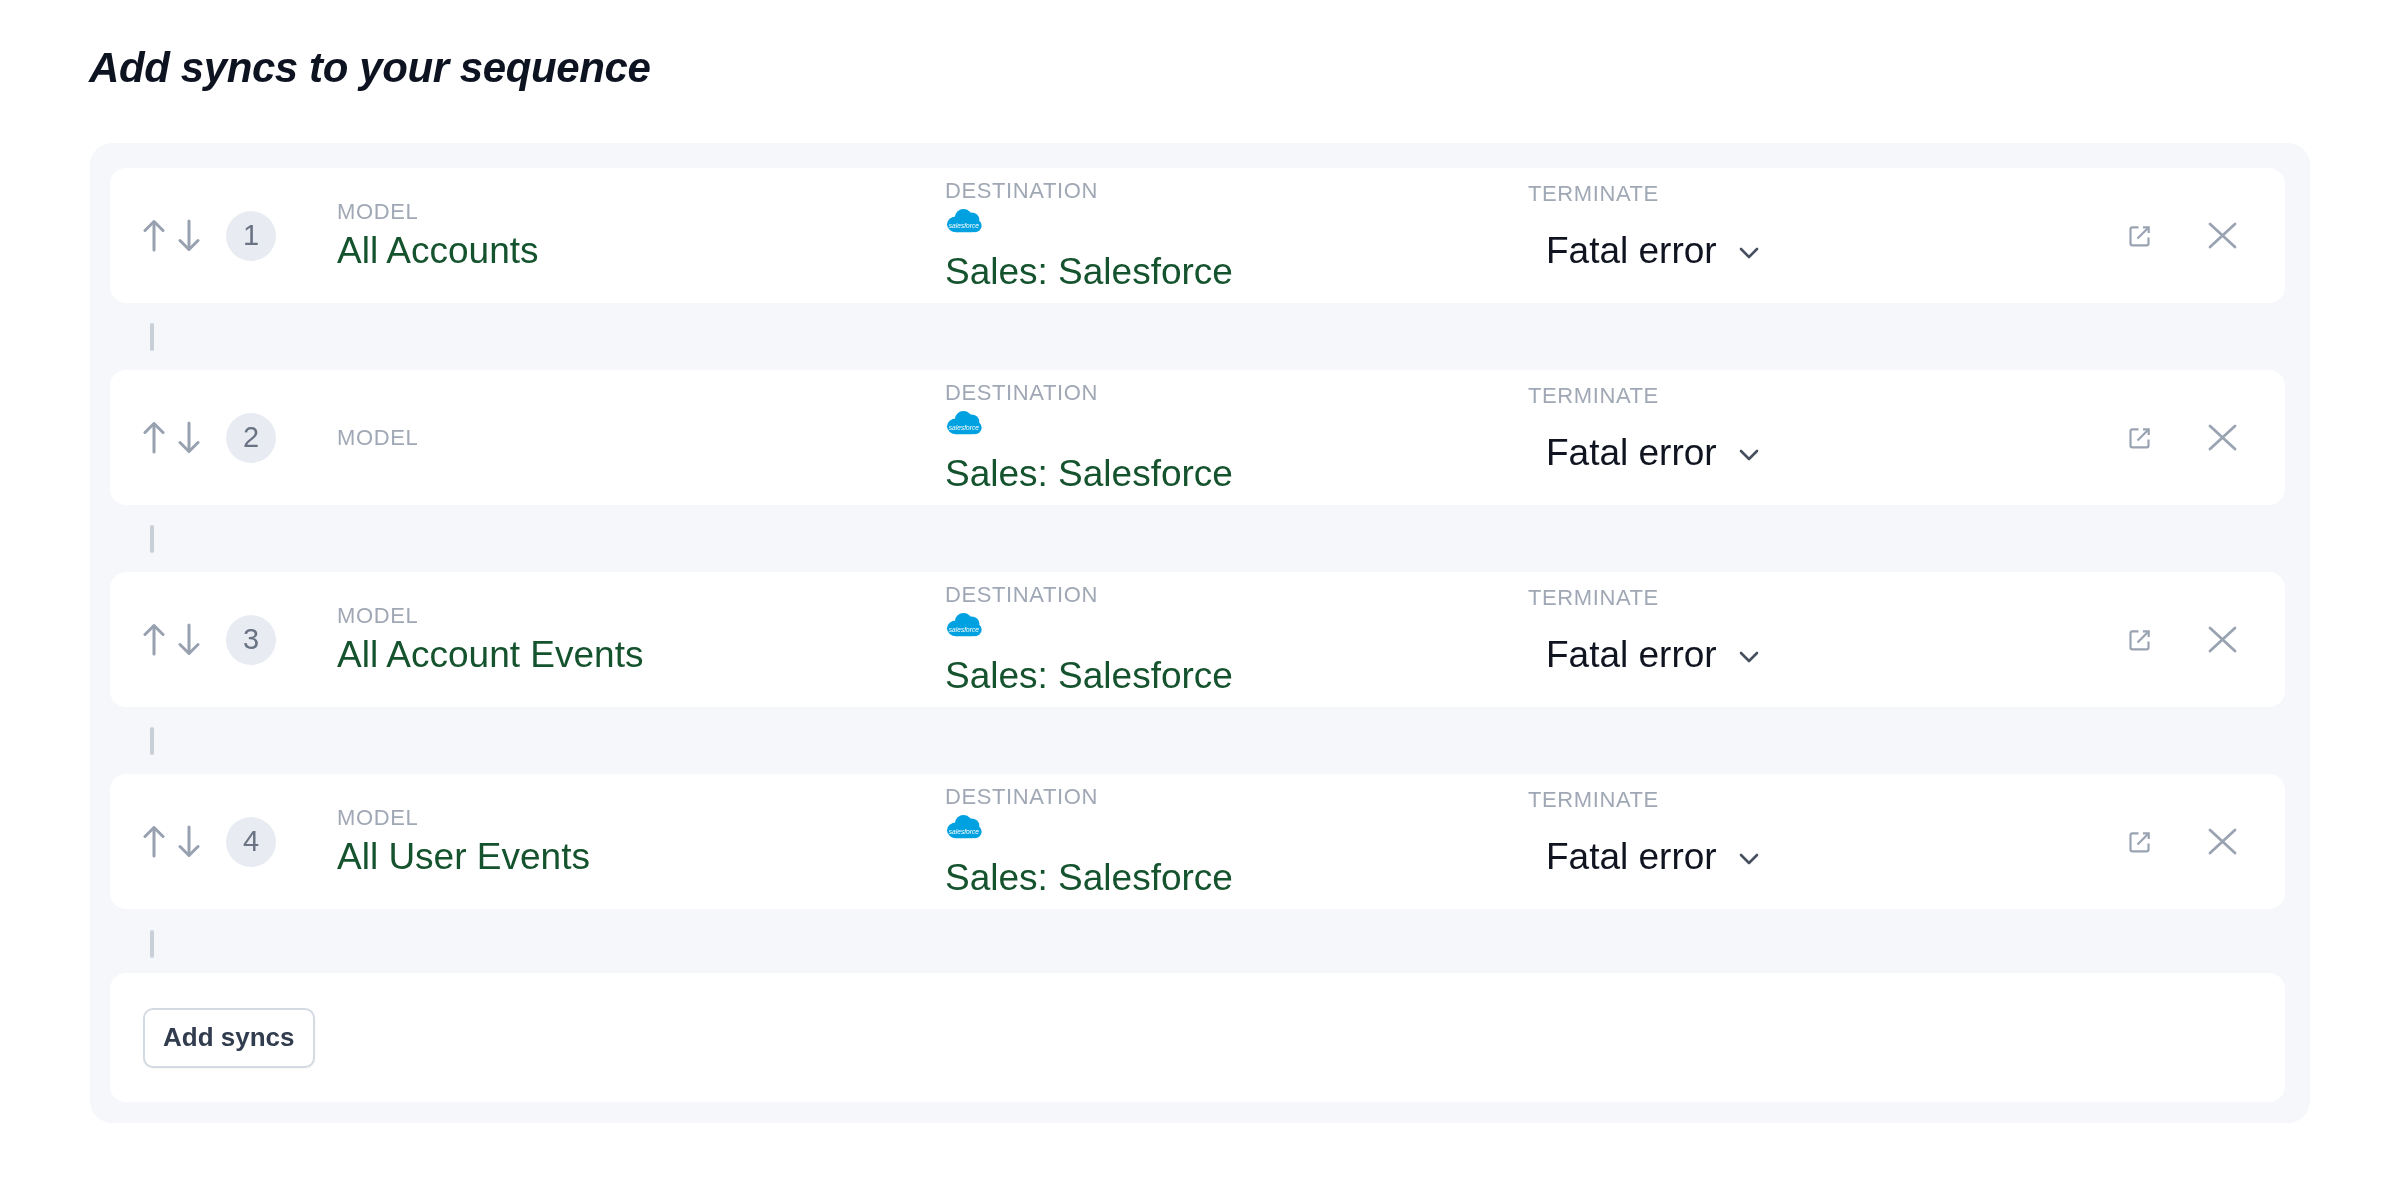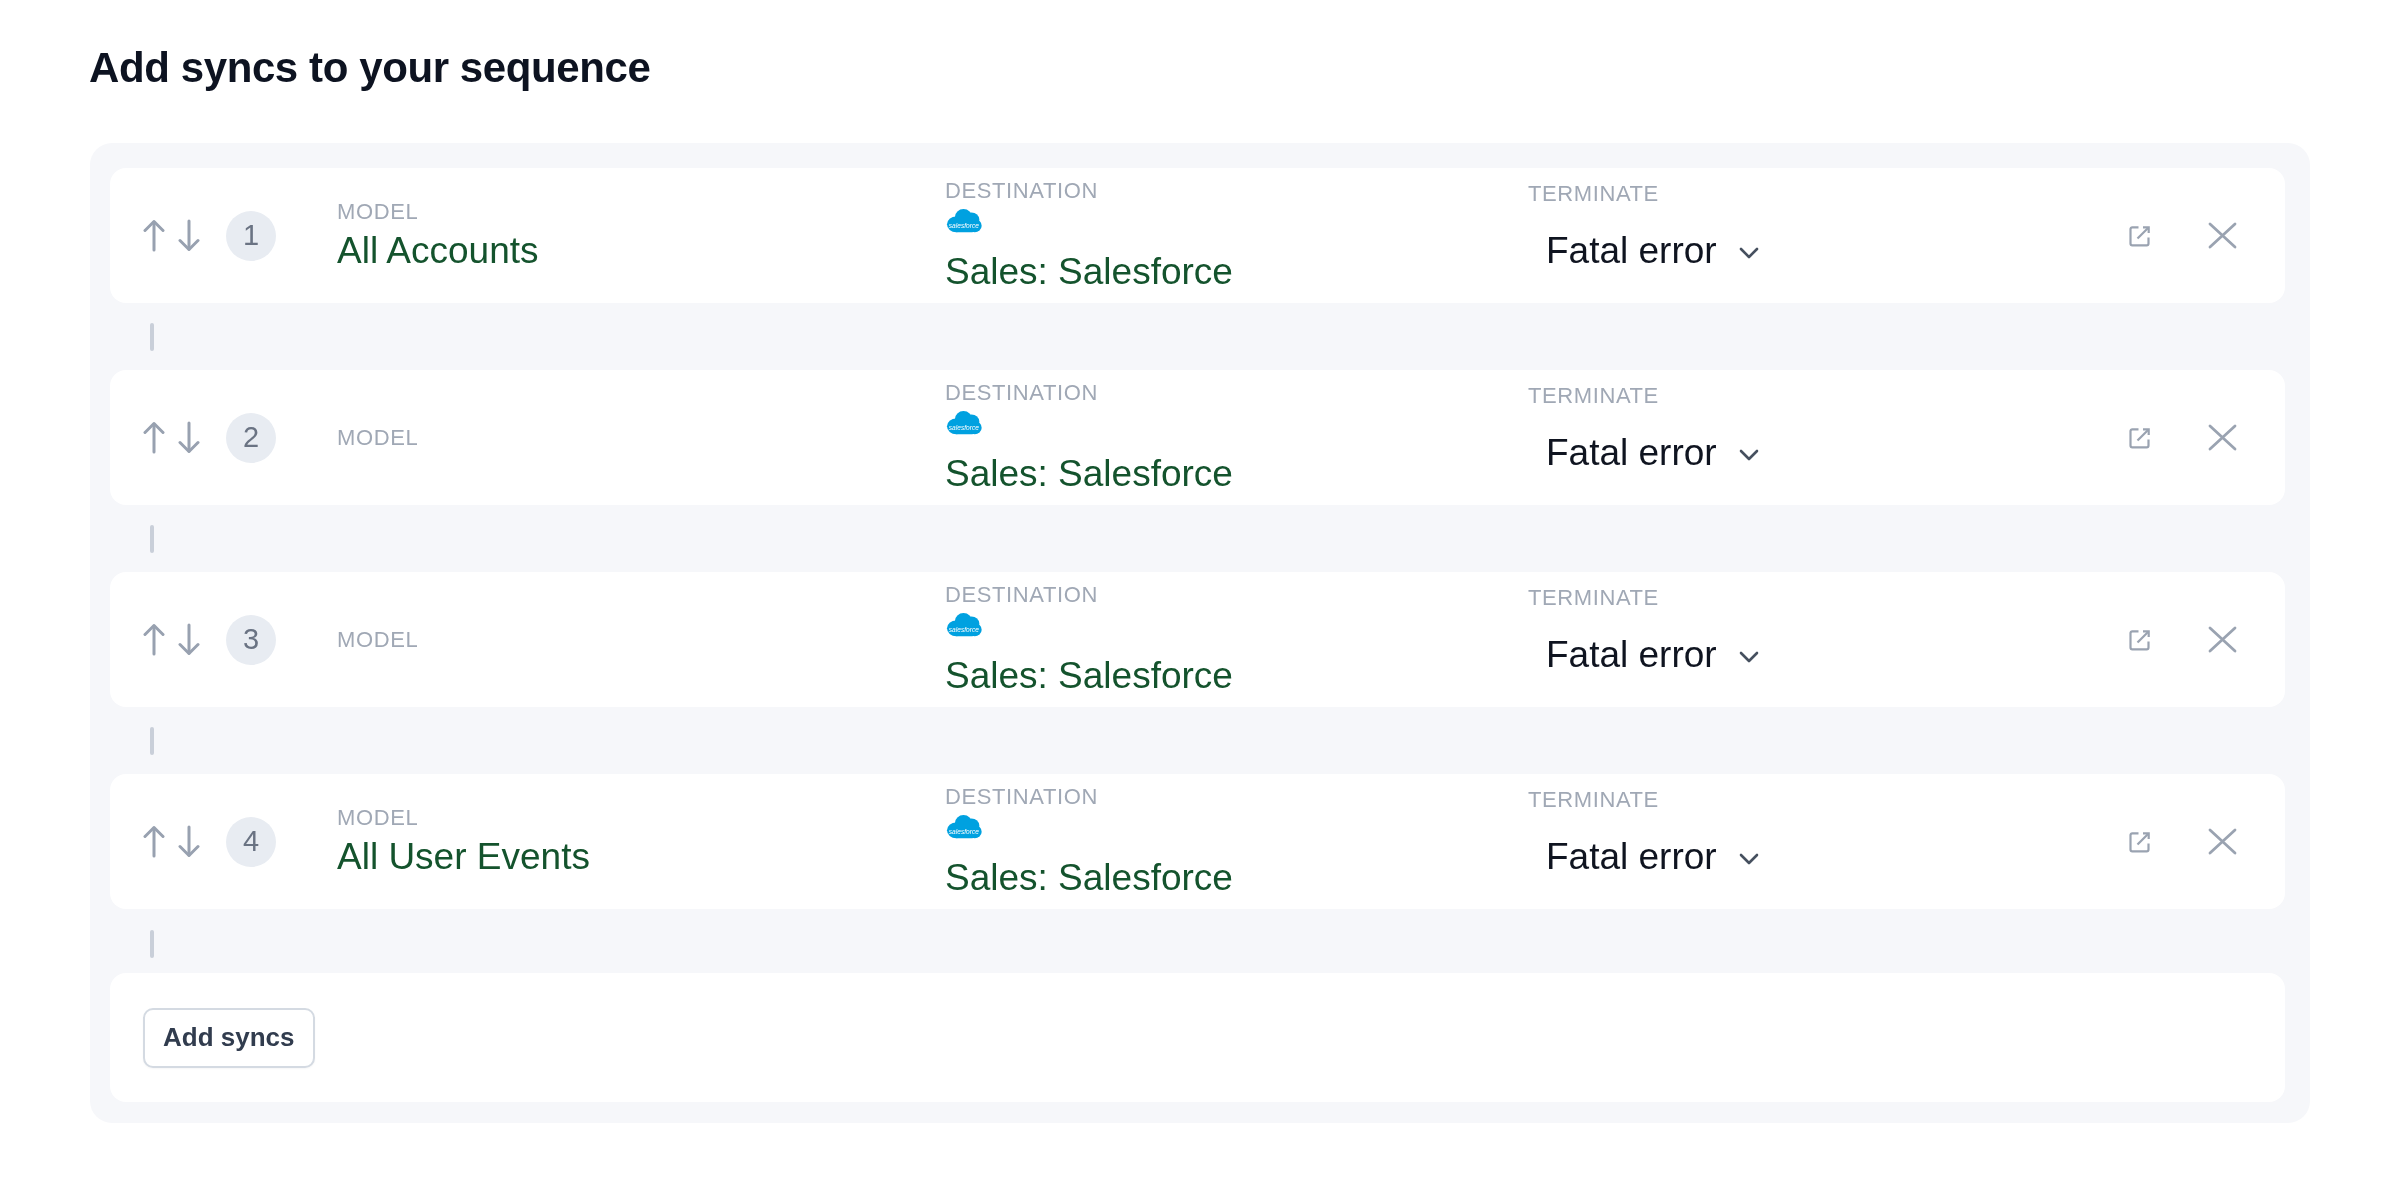--- a/index.html
+++ b/index.html
@@ -6,21 +6,21 @@
   body {
     width: 2396px; height: 1198px;
     background: #ffffff;
     font-family: "Liberation Sans", "DejaVu Sans", sans-serif;
     position: relative;
     overflow: hidden;
     -webkit-font-smoothing: antialiased;
   }
   .page-title {
     position: absolute; left: 89px; top: 44px; margin: 0;
-    font-size: 42px; font-weight: 700; color: #0d1321; letter-spacing: -0.4px;
+    font-size: 42px; font-weight: 700; color: #0d1321; letter-spacing: -0.4px; font-style: italic;
   }
   .panel {
     position: absolute; left: 90px; top: 143px;
     width: 2220px; height: 980px;
     background: #f6f7fa; border-radius: 22px;
   }
   .sync-card {
     position: absolute; left: 20px; width: 2175px; height: 135px;
     background: #ffffff; border-radius: 16px;
     display: flex; align-items: center;
@@ -218,20 +218,21 @@
       <button class="arrow-btn">
         <svg width="22" height="35" viewBox="0 0 22 35" fill="none" stroke="#98a1b0" stroke-width="3" stroke-linecap="round" stroke-linejoin="round">
             <path d="M11 3v28"></path>
             <path d="M2 22.5 11 31.5l9-9"></path>
           </svg>
       </button>
       <span class="badge">3</span>
     </div>
     <div class="col col-model">
       <span class="col-label">MODEL</span>
+      <span class="col-value">All Account Events</span>
     </div>
     <div class="col col-dest">
       <span class="col-label">DESTINATION</span>
       <span class="col-value dest-value">
         <span class="sf-icon">
           <svg width="37" height="28" viewBox="0 0 56 42">
             <g fill="#00A1E0">
               <ellipse cx="17" cy="26" rx="14" ry="12"></ellipse>
                 <ellipse cx="28" cy="15" rx="13" ry="12"></ellipse>
               <ellipse cx="40" cy="19" rx="12" ry="11"></ellipse>

